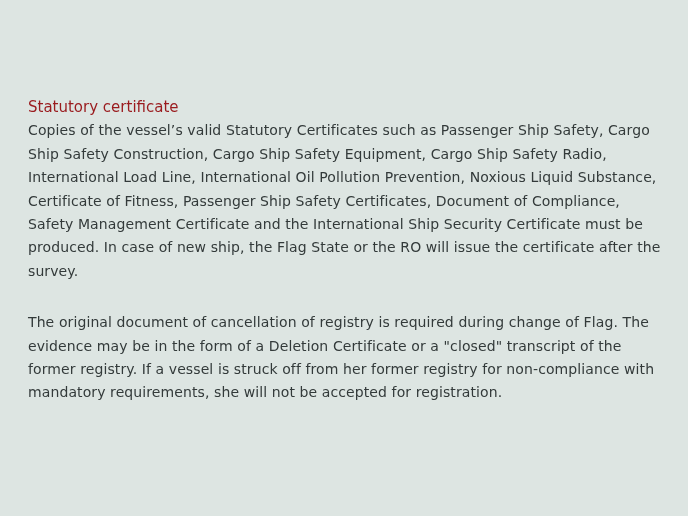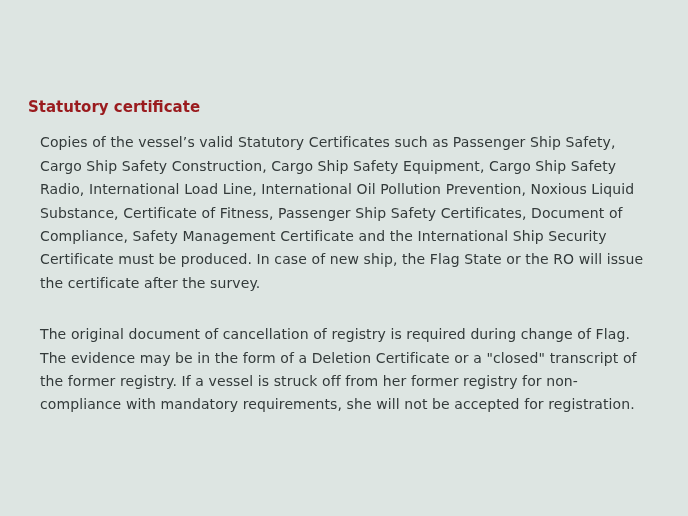--- a/index.html
+++ b/index.html
@@ -21,26 +21,26 @@
     .content {
       padding: 96px 22px 0 28px;
     }
     .section + .section {
       margin-top: 28px;
     }
     .section-heading {
       margin: 0;
       font-size: 15px;
       line-height: 23.4px;
-      font-weight: bold;
+      font-weight: normal;
       color: var(--heading, #9a1b1e);
       white-space: pre-wrap; 
     }
     .section-paragraph {
-      margin: 12px;
+      margin: 0;
       max-width: 640px;
       font-size: 14px;
       line-height: 23.4px;
       color: var(--body, #333a3a);
       letter-spacing: 0.1px;
     }
   </style>
 </head>
 <body>
 

